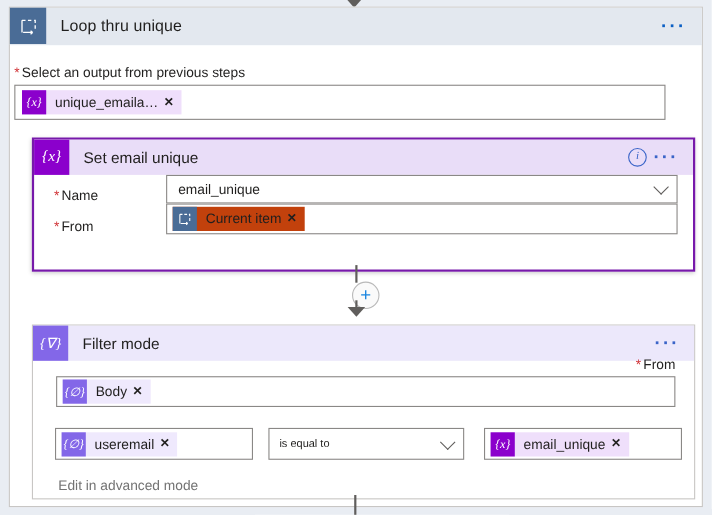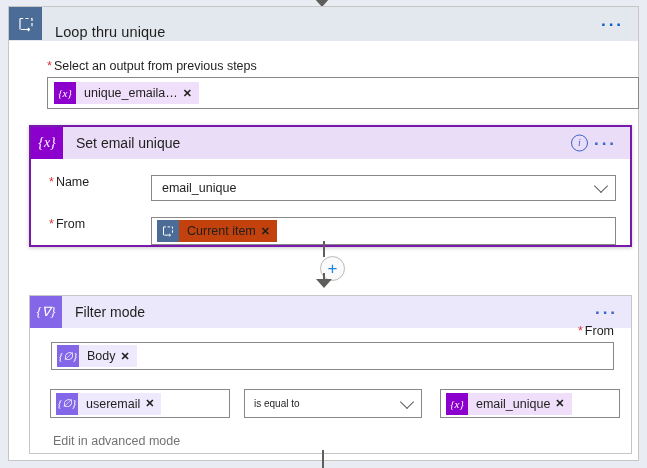--- a/index.html
+++ b/index.html
@@ -18,21 +18,21 @@
     position:absolute;left:8px;top:6px;width:631px;height:455px;
     background:#ffffff;
     border:1px solid #c8c6c4;
     box-sizing:border-box;
   }
   .loop-header{
     position:relative;
     height:33px;
     background:#e3e8ef;
     border-bottom:1px solid #e3e8ef;
-    display:flex;align-items:flex-end;
+    display:flex;align-items:center;
   }
   .loop-iconbox{
     width:33px;height:33px;background:#4a6c96;
     display:flex;align-items:center;justify-content:center;
     flex:0 0 auto;
   }
   .loop-title{
     margin-left:13px;font-size:14.5px;color:#201f1e;letter-spacing:.1px;
   }
   .ellipsis{
@@ -70,21 +70,21 @@
     padding:0 4px 0 8px;font-size:12.5px;color:#201f1e;white-space:nowrap;
     overflow:hidden;text-overflow:ellipsis;
   }
   .chip-x{
     padding:0 7px 0 1px;font-size:11px;color:#201f1e;cursor:pointer;
     font-weight:700;line-height:1;
   }
   .chip.steel{background:#c2410c;}
 
   
-  .sel-wrap{position:absolute;left:38px;top:52px;width:592px;}
+  .sel-wrap{position:absolute;left:4px;top:52px;width:592px;}
   .sel-box{height:32px;padding-left:6px;}
 
   
   .set-card{
     position:absolute;left:20px;top:118px;width:603px;height:122px;
     border:2px solid #7719aa;background:#ffffff;box-sizing:border-box;
     box-shadow:0 1px 4px rgba(0,0,0,.22);
   }
   .set-header{
     position:relative;height:32px;background:#e9ddf8;display:flex;align-items:center;
@@ -97,21 +97,21 @@
   }
   .set-title{margin-left:13px;font-size:14px;color:#201f1e;}
   .info-ico{
     position:absolute;right:42px;top:50%;transform:translateY(-50%);
     width:15px;height:15px;border:1px solid #3a64c8;border-radius:50%;
     color:#3a64c8;font-size:10px;line-height:14px;text-align:center;
     font-family:"Liberation Serif", serif;font-style:italic;
   }
   .set-header .ellipsis{right:13px;color:#3a64c8;}
 
-  .form-row{display:flex;align-items:flex-start;margin-top:16px;}
+  .form-row{display:flex;align-items:flex-end;margin-top:0;}
   .form-row .lbl{width:120px;padding-left:18px;box-sizing:border-box;font-size:12.5px;}
   .form-row .ctl{flex:1;margin-right:14px;}
 
   .sel-field{
     height:26px;position:relative;padding-left:10px;font-size:12.5px;color:#201f1e;
   }
   .caret{
     position:absolute;right:9px;top:50%;width:9px;height:9px;
     border-right:1.4px solid #605e5c;border-bottom:1.4px solid #605e5c;
     transform:translateY(-70%) rotate(45deg);

